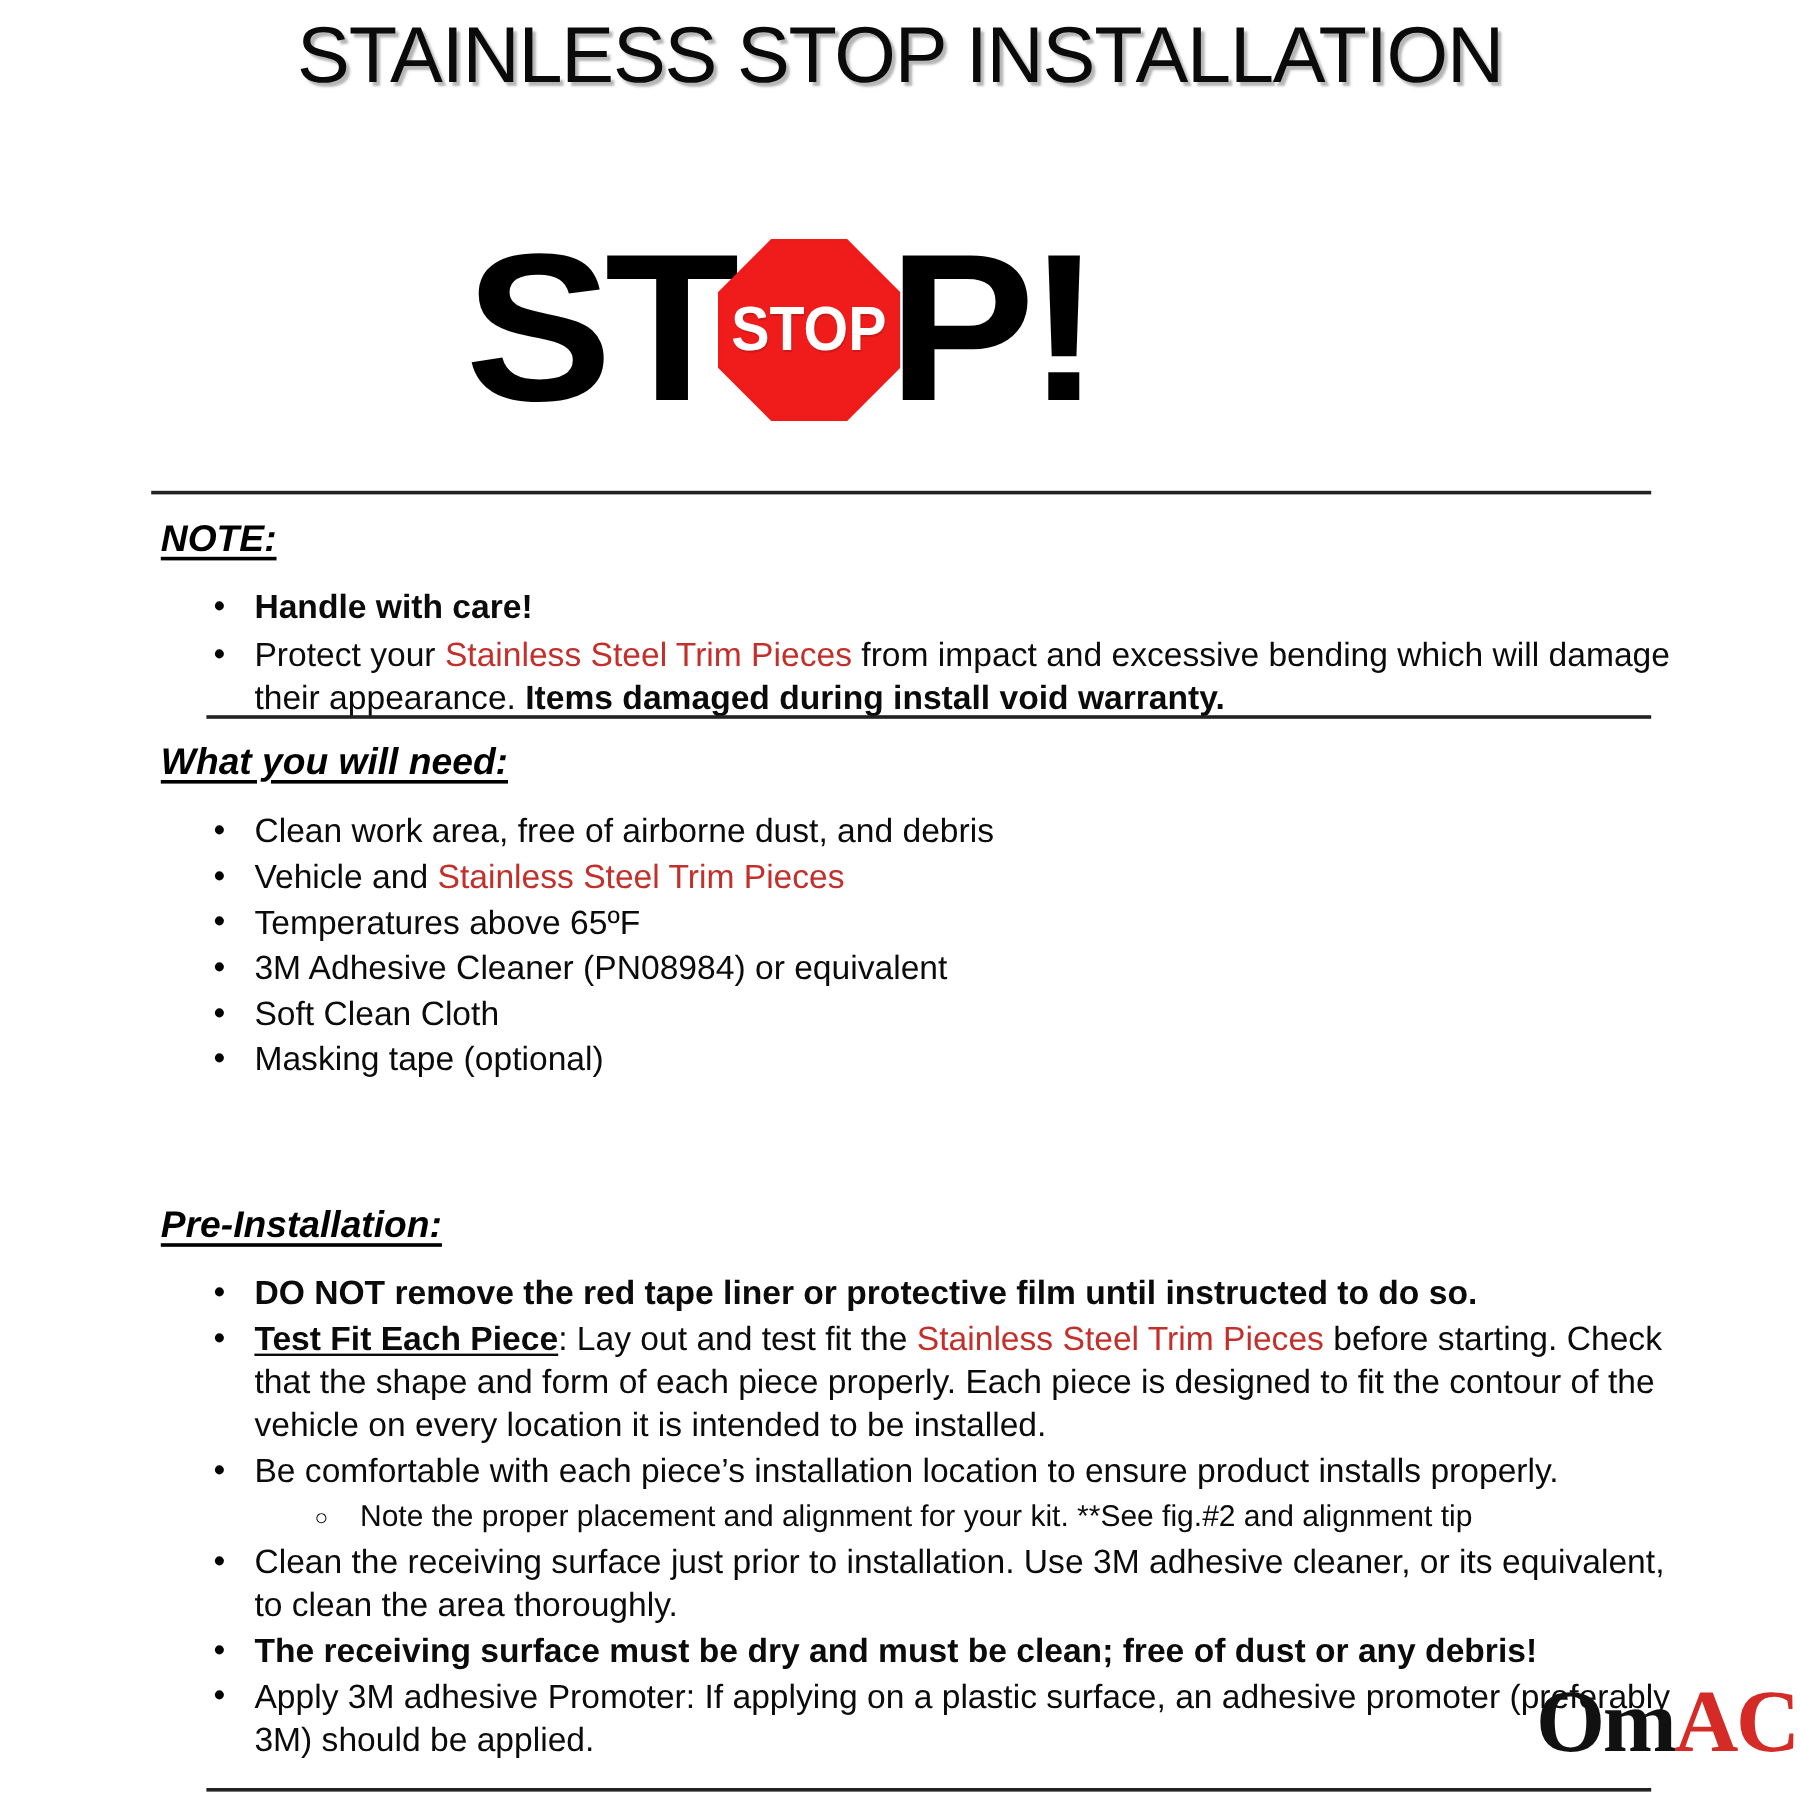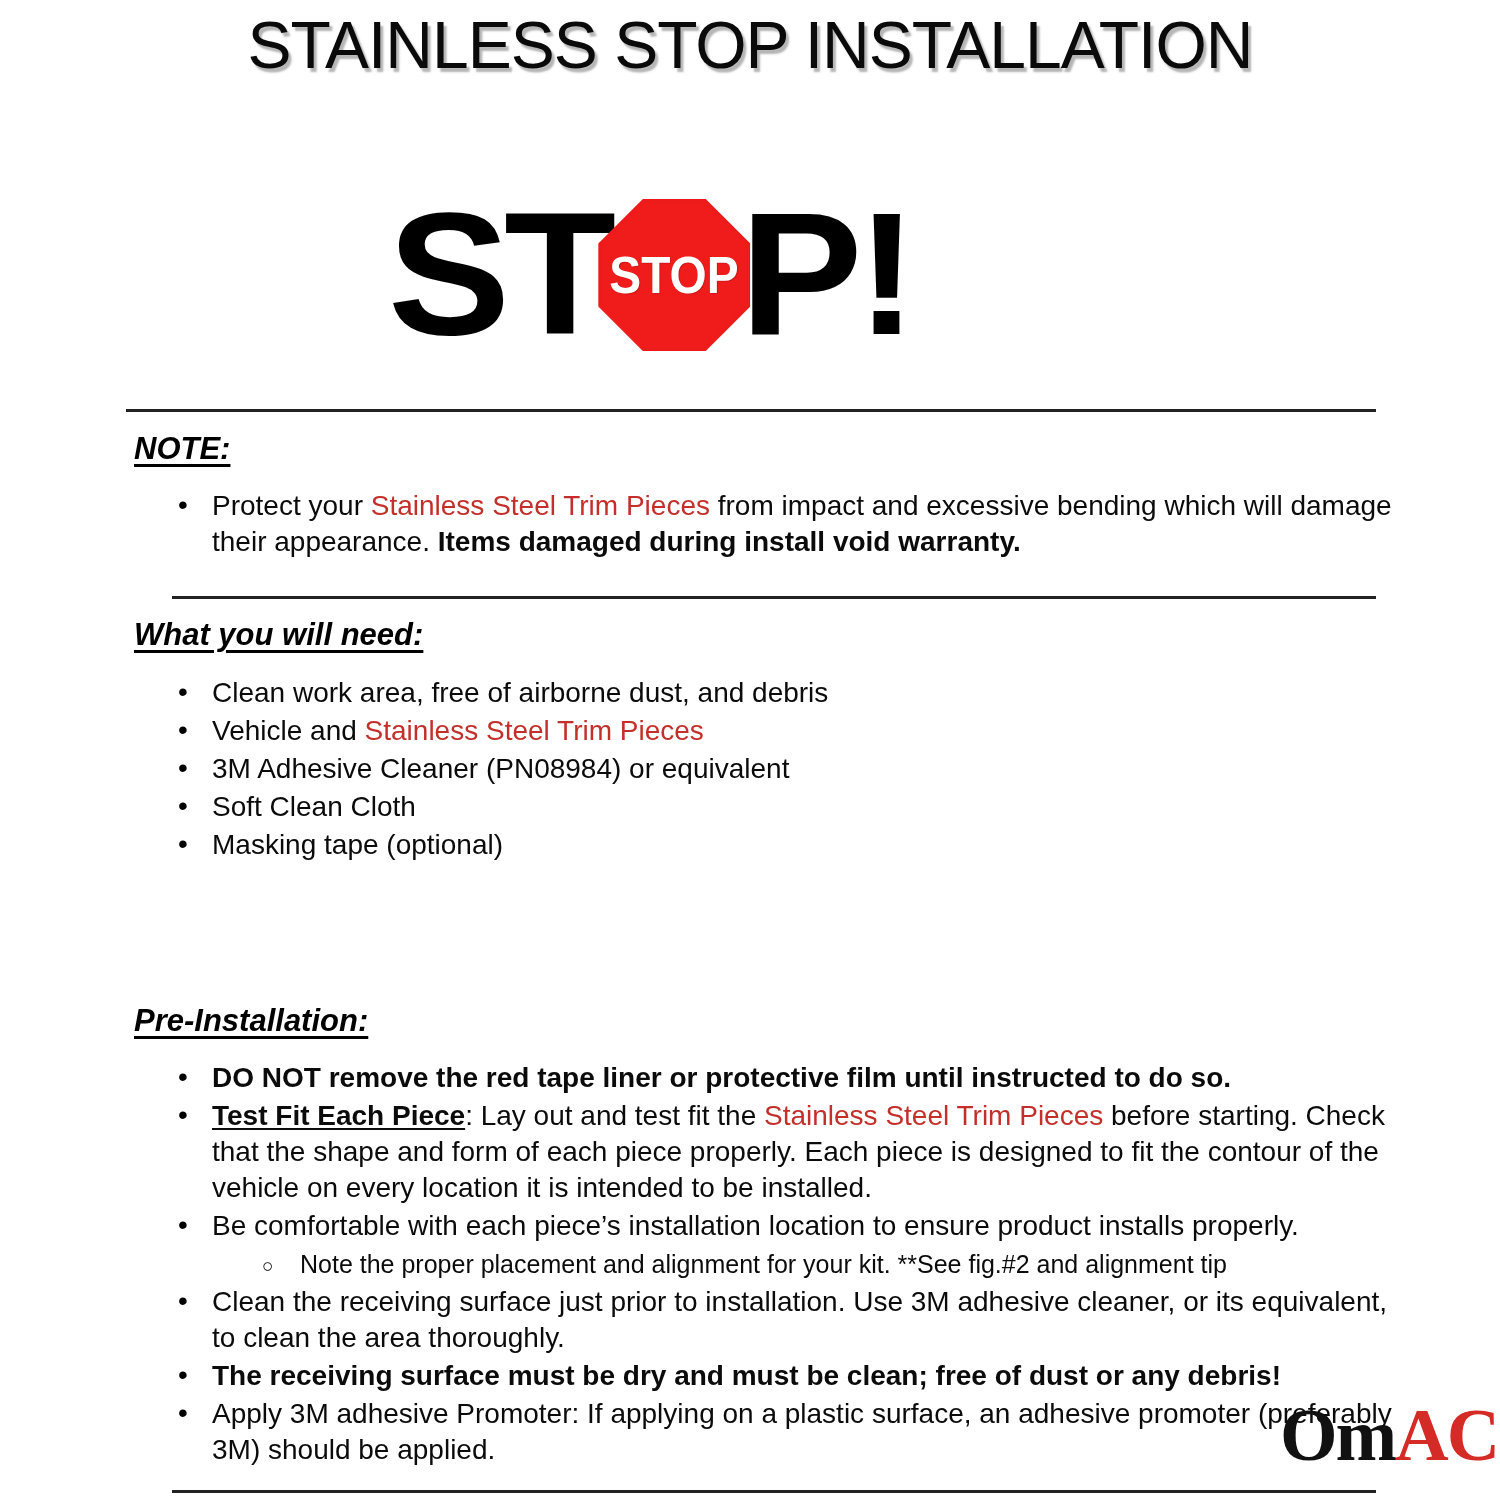--- a/index.html
+++ b/index.html
@@ -196,34 +196,40 @@
   </span>
   <span class="stop-word right">P!</span>
 </div>
 
 <div class="rule rule-top"></div>
 
 <div class="heading h-note">NOTE:</div>
 
 <div class="list list-note">
   <div class="li">
+    <span class="b">Handle with care!</span>
+  </div>
+  <div class="li">
     <span>Protect your </span><span class="red">Stainless Steel Trim Pieces</span><span> from impact and excessive bending which will damage their appearance. </span><span class="b">Items damaged during install void warranty.</span>
   </div>
 </div>
 
 <div class="rule rule-note"></div>
 
 <div class="heading h-need">What you will need:</div>
 
 <div class="list list-need">
   <div class="li">
     <span>Clean work area, free of airborne dust, and debris</span>
   </div>
   <div class="li">
     <span>Vehicle and </span><span class="red">Stainless Steel Trim Pieces</span>
+  </div>
+  <div class="li">
+    <span>Temperatures above 65ºF</span>
   </div>
   <div class="li">
     <span>3M Adhesive Cleaner (PN08984) or equivalent</span>
   </div>
   <div class="li">
     <span>Soft Clean Cloth</span>
   </div>
   <div class="li">
     <span>Masking tape (optional)</span>
   </div>

